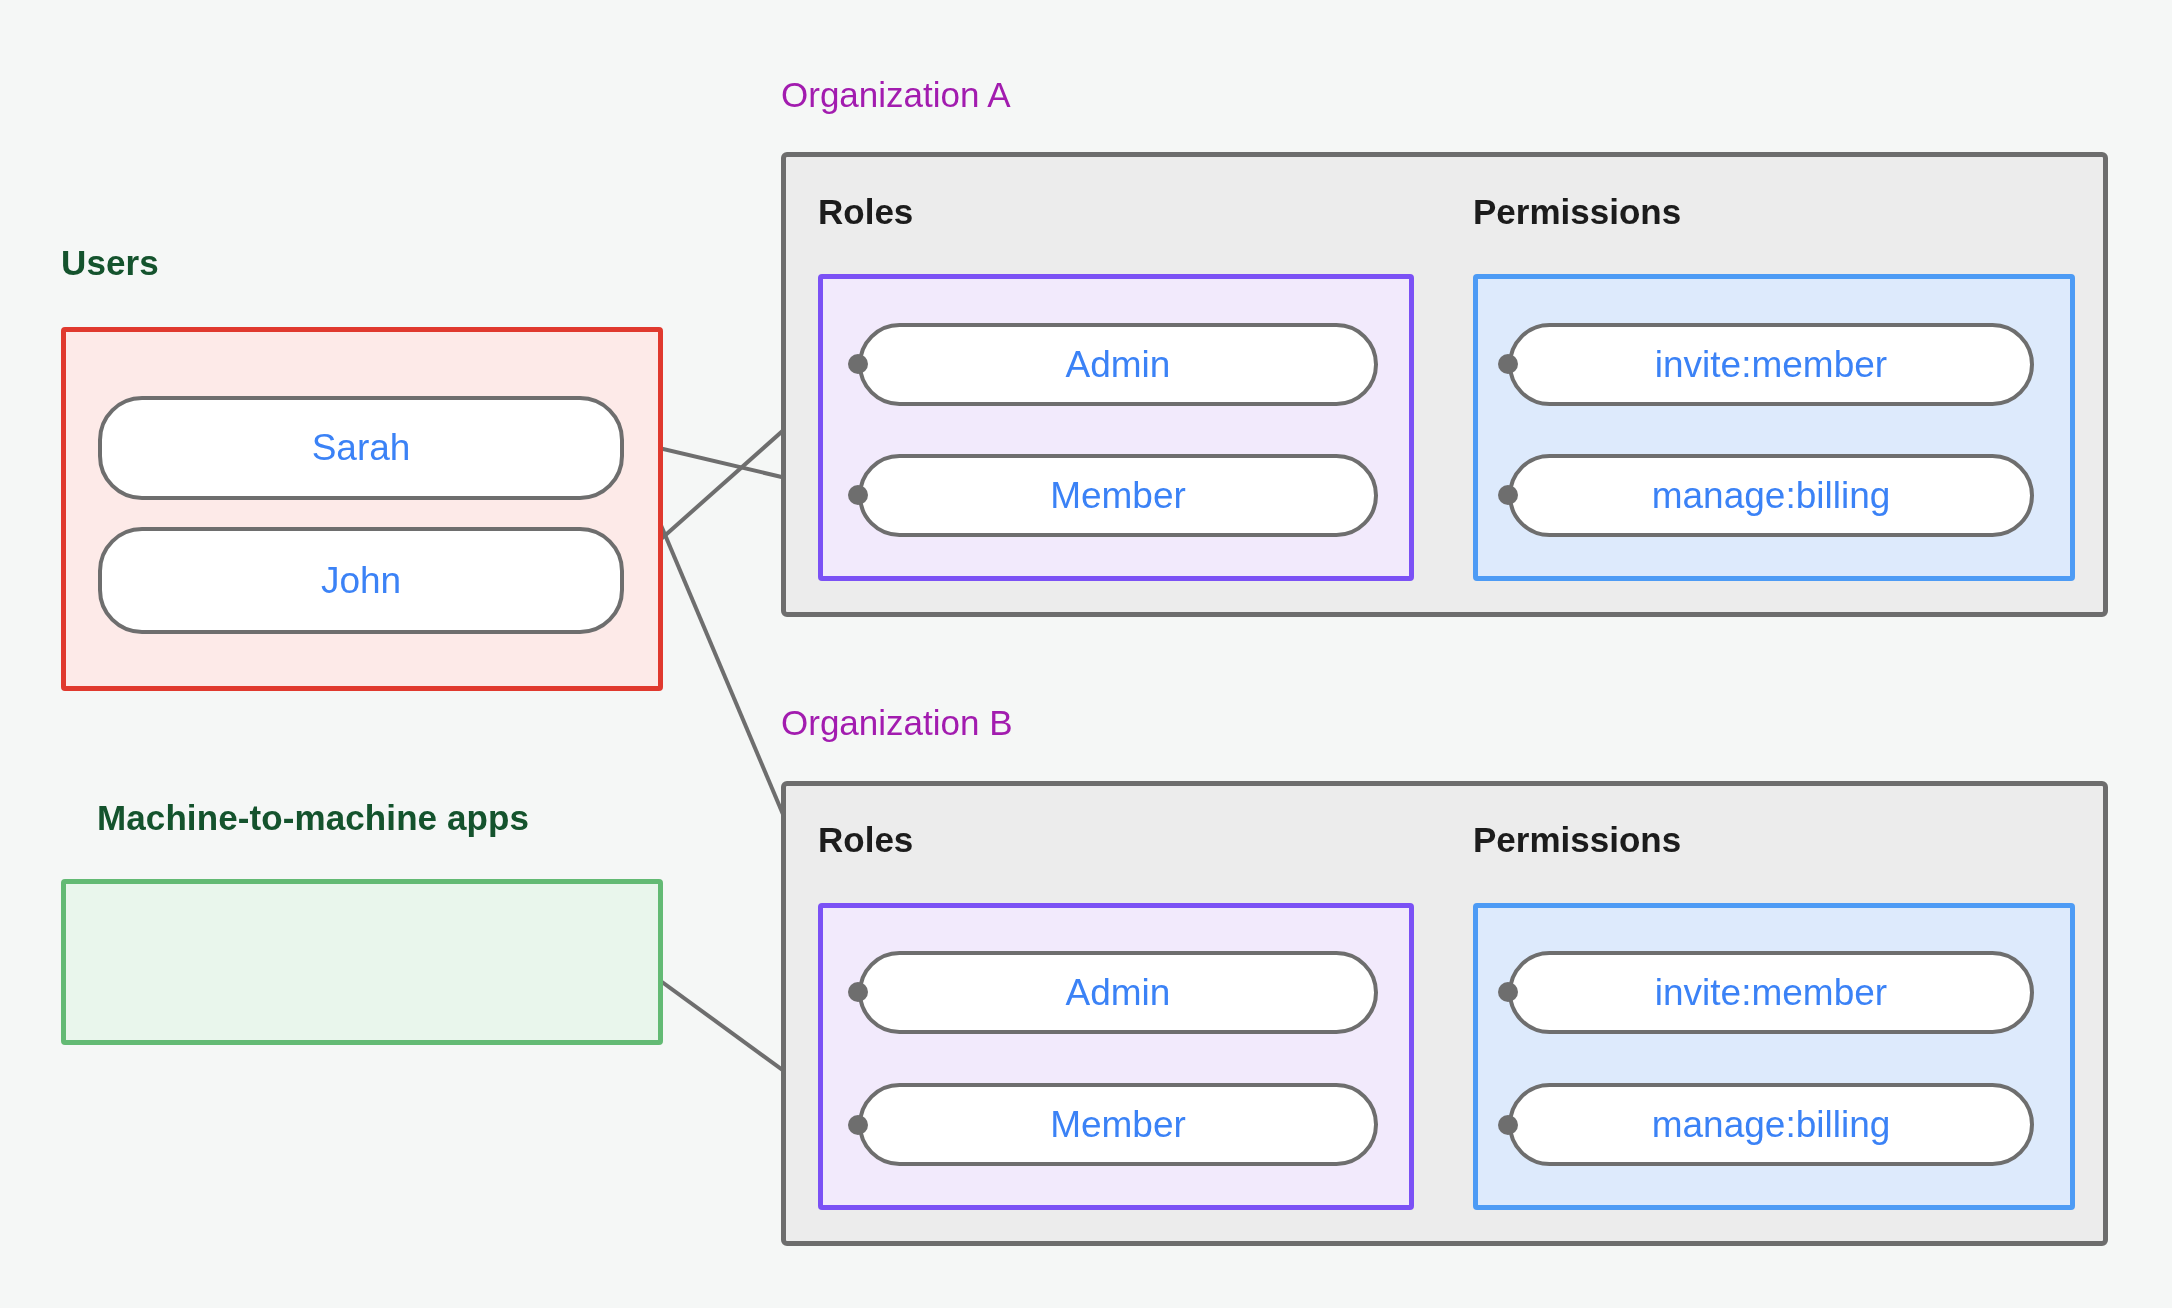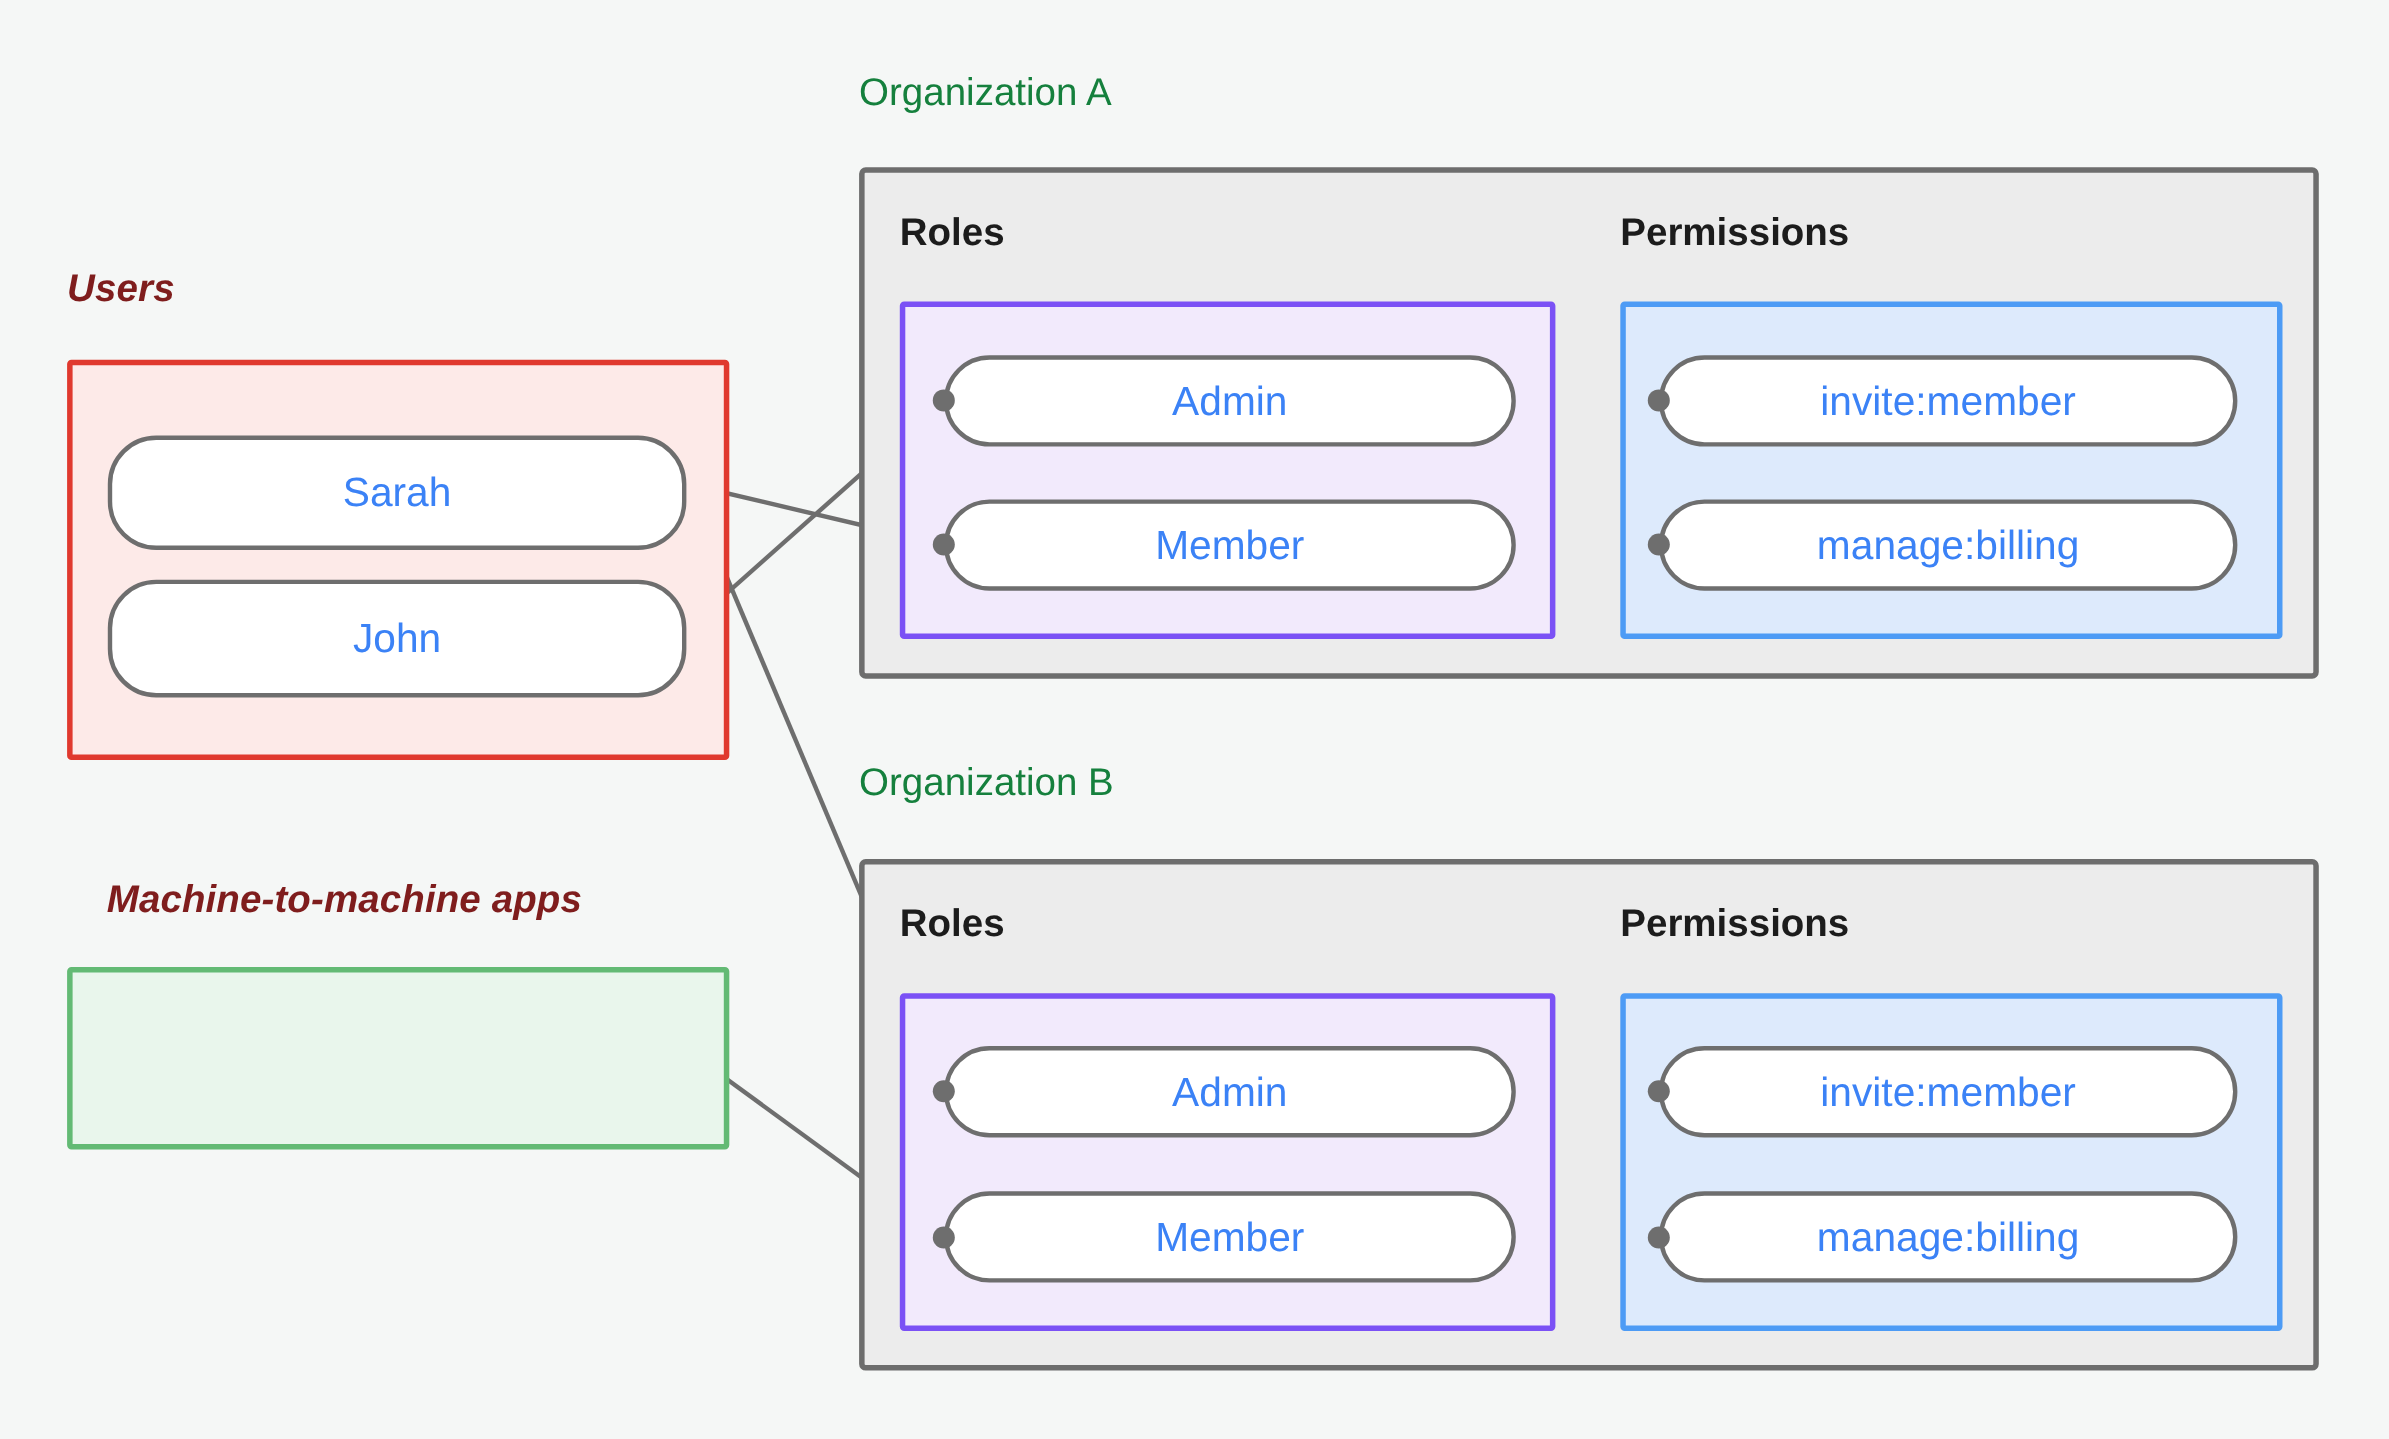--- a/index.html
+++ b/index.html
@@ -24,33 +24,33 @@
     top: 0;
     width: 2172px;
     height: 1308px;
     pointer-events: none;
     z-index: 1;
   }
   .group-title {
     position: absolute;
     font-size: 35px;
     font-weight: 700;
-    color: #7f1d1d;
+    color: #14532d;
     letter-spacing: 0.1px;
     white-space: nowrap;
     z-index: 2;
-    font-style: italic;
   }
   .org-title {
     position: absolute;
     font-size: 35px;
     font-weight: 400;
-    color: #15803d;
-    white-space: nowrap;
-    z-index: 2;
+    color: #a21caf;
+    white-space: nowrap;
+    z-index: 2;
+    margin-top: 11px;
   }
   .section-title {
     position: absolute;
     font-size: 35px;
     font-weight: 700;
     color: #1c1c1c;
     white-space: nowrap;
     z-index: 4;
   }
   .box {

